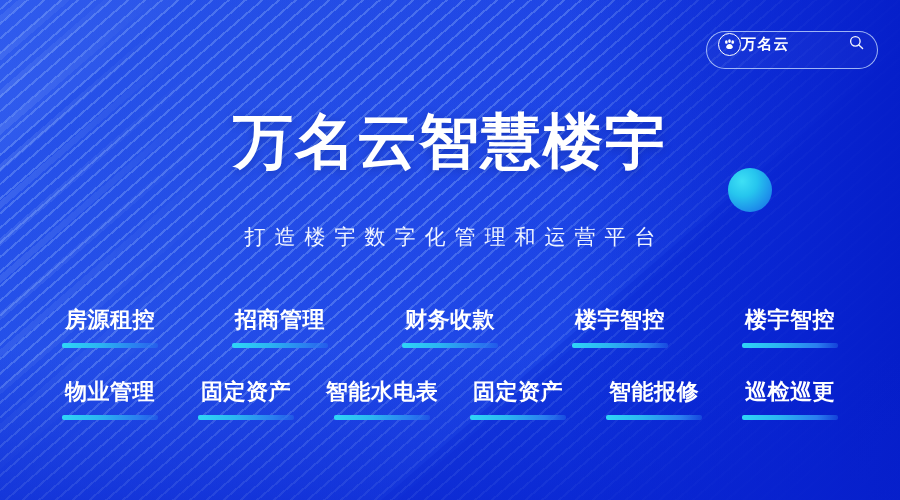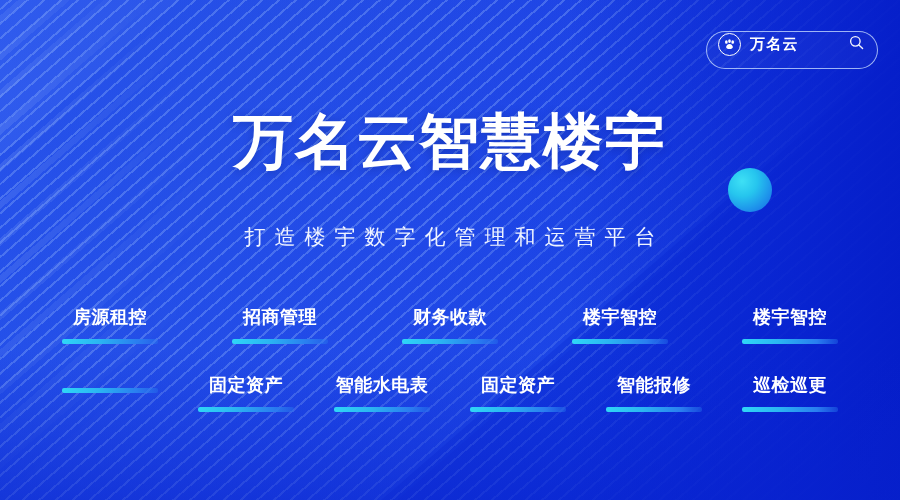--- a/index.html
+++ b/index.html
@@ -118,21 +118,21 @@
     top: 31px;
     right: 22px;
     width: 172px;
     height: 38px;
     border: 1.6px solid rgba(200,220,255,.78);
     border-radius: 19px;
     display: flex;
     align-items: center;
     padding: 0 12px 12px 11px;
     box-sizing: border-box;
-    gap: 9px;
+    gap: 0;
     background: rgba(255,255,255,.03);
   }
   .paw-badge {
     width: 21px;
     height: 21px;
     border-radius: 50%;
     border: 1.5px solid #ffffff;
     display: flex;
     align-items: center;
     justify-content: center;
@@ -208,21 +208,21 @@
     align-items: flex-start;
   }
   .tag-row + .tag-row { margin-top: 32px; }
   .tag-cell {
     width: 136px;
     text-align: center;
   }
   .tag-label {
     display: block;
     color: #ffffff;
-    font-size: 18px;
+    font-size: 22px;
     line-height: 1.05;
     font-weight: 700;
     letter-spacing: .5px;
     white-space: nowrap;
   }
   .tag-underline {
     display: block;
     width: 96px;
     height: 5px;
     margin: 12px auto 0;
@@ -291,20 +291,21 @@
         <span class="tag-underline"></span>
       </div>
       <div class="tag-cell">
         <span class="tag-label">楼宇智控</span>
         <span class="tag-underline"></span>
       </div>
     </div>
 
     <div class="tag-row">
       <div class="tag-cell">
+        <span class="tag-label">物业管理</span>
         <span class="tag-underline"></span>
       </div>
       <div class="tag-cell">
         <span class="tag-label">固定资产</span>
         <span class="tag-underline"></span>
       </div>
       <div class="tag-cell">
         <span class="tag-label">智能水电表</span>
         <span class="tag-underline"></span>
       </div>

